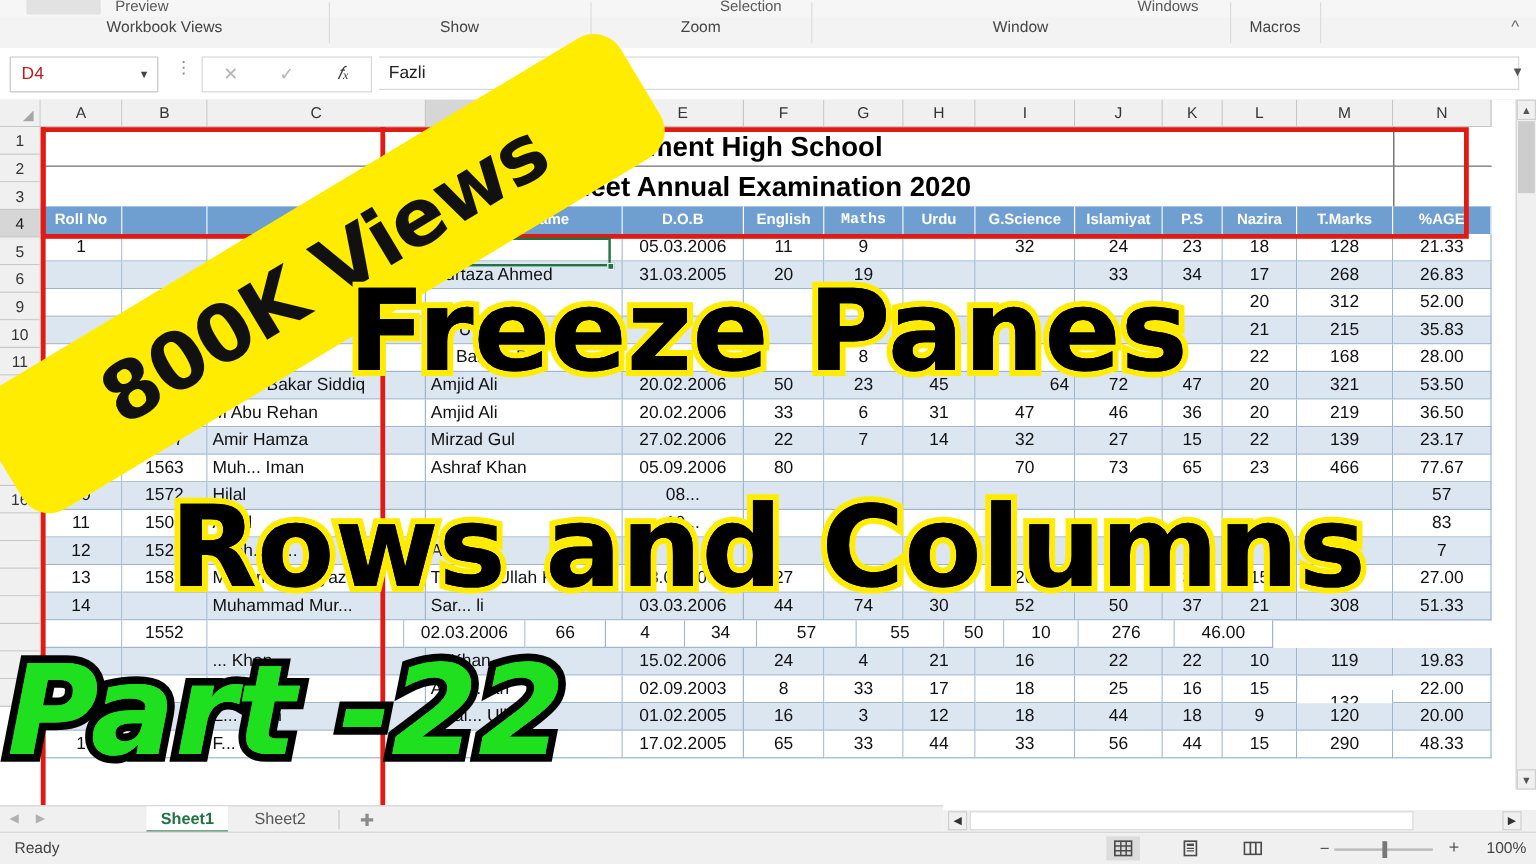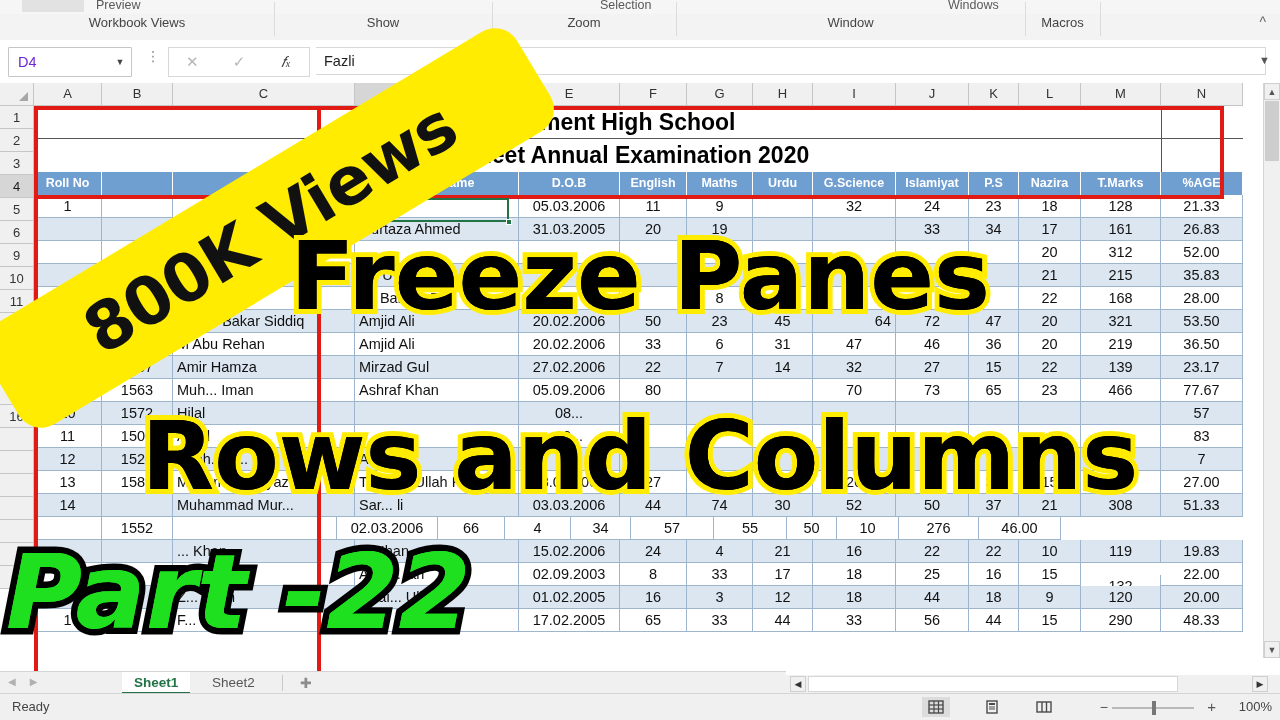--- a/index.html
+++ b/index.html
@@ -41,21 +41,21 @@
   .fbar{
     position:absolute;left:0;top:40px;width:1280px;height:43px;
     background:#fff;border-bottom:1px solid #d4d4d4;
   }
   .namebox{
     position:absolute;left:8px;top:7px;width:122px;height:28px;
     border:1px solid #c6c6c6;background:#fff;border-radius:1px;
     display:flex;align-items:center;
   }
   .namebox-txt{
-    flex:1;padding-left:9px;font-size:14.5px;color:#6d28d9;
+    flex:1;padding-left:9px;font-size:14.5px;color:#b91c1c;
   }
   .namebox-arrow{
     width:22px;text-align:center;font-size:9px;color:#444;
   }
   .fb-dots{
     position:absolute;left:146px;top:12px;width:6px;height:18px;
     color:#8a8a8a;font-size:14px;line-height:9px;text-align:center;
   }
   .fb-iconbar{
     position:absolute;left:168px;top:7px;width:140px;height:28px;
@@ -395,21 +395,21 @@
           <div class="titlecell t2" style="width: 1127px;">Result Sheet Annual Examination 2020</div>
           <div class="titlecell tailcell t2" style="width: 82px;"></div>
         </div>
         <div class="hdrrow">
           <div class="hcell" style="width: 68px;">Roll No</div>
           <div class="hcell" style="width: 71px;"></div>
           <div class="hcell" style="width: 182px;"></div>
           <div class="hcell" style="width: 164px;">Father Name</div>
           <div class="hcell" style="width: 101px;">D.O.B</div>
           <div class="hcell" style="width: 67px;">English</div>
-          <div class="hcell" style="width: 66px;">Maths</div>
+          <div class="hcell" style="width: 66px; font-family: Liberation Mono, monospace;">Maths</div>
           <div class="hcell" style="width: 60px;">Urdu</div>
           <div class="hcell" style="width: 83px;">G.Science</div>
           <div class="hcell" style="width: 73px;">Islamiyat</div>
           <div class="hcell" style="width: 50px;">P.S</div>
           <div class="hcell" style="width: 62px;">Nazira</div>
           <div class="hcell" style="width: 80px;">T.Marks</div>
           <div class="hcell" style="width: 82px;">%AGE</div>
         </div>
         <div class="row">
           <div class="cell c" style="width: 68px;">1</div>
@@ -433,21 +433,21 @@
           <div class="cell alt l" style="width: 182px;"></div>
           <div class="cell alt l" style="width: 164px;">Murtaza Ahmed</div>
           <div class="cell alt c" style="width: 101px;">31.03.2005</div>
           <div class="cell alt c" style="width: 67px;">20</div>
           <div class="cell alt c" style="width: 66px;">19</div>
           <div class="cell alt c" style="width: 60px;"></div>
           <div class="cell alt c" style="width: 83px;"></div>
           <div class="cell alt c" style="width: 73px;">33</div>
           <div class="cell alt c" style="width: 50px;">34</div>
           <div class="cell alt c" style="width: 62px;">17</div>
-          <div class="cell alt c" style="width: 80px;">161</div>
+          <div class="cell alt c" style="width: 80px;">268</div>
           <div class="cell alt c" style="width: 82px;">26.83</div>
         </div>
         <div class="row">
           <div class="cell c" style="width: 68px;"></div>
           <div class="cell c" style="width: 71px;"></div>
           <div class="cell l" style="width: 182px;">Talha</div>
           <div class="cell l" style="width: 164px;"></div>
           <div class="cell c" style="width: 101px;"></div>
           <div class="cell c" style="width: 67px;"></div>
           <div class="cell c" style="width: 66px;">15</div>

